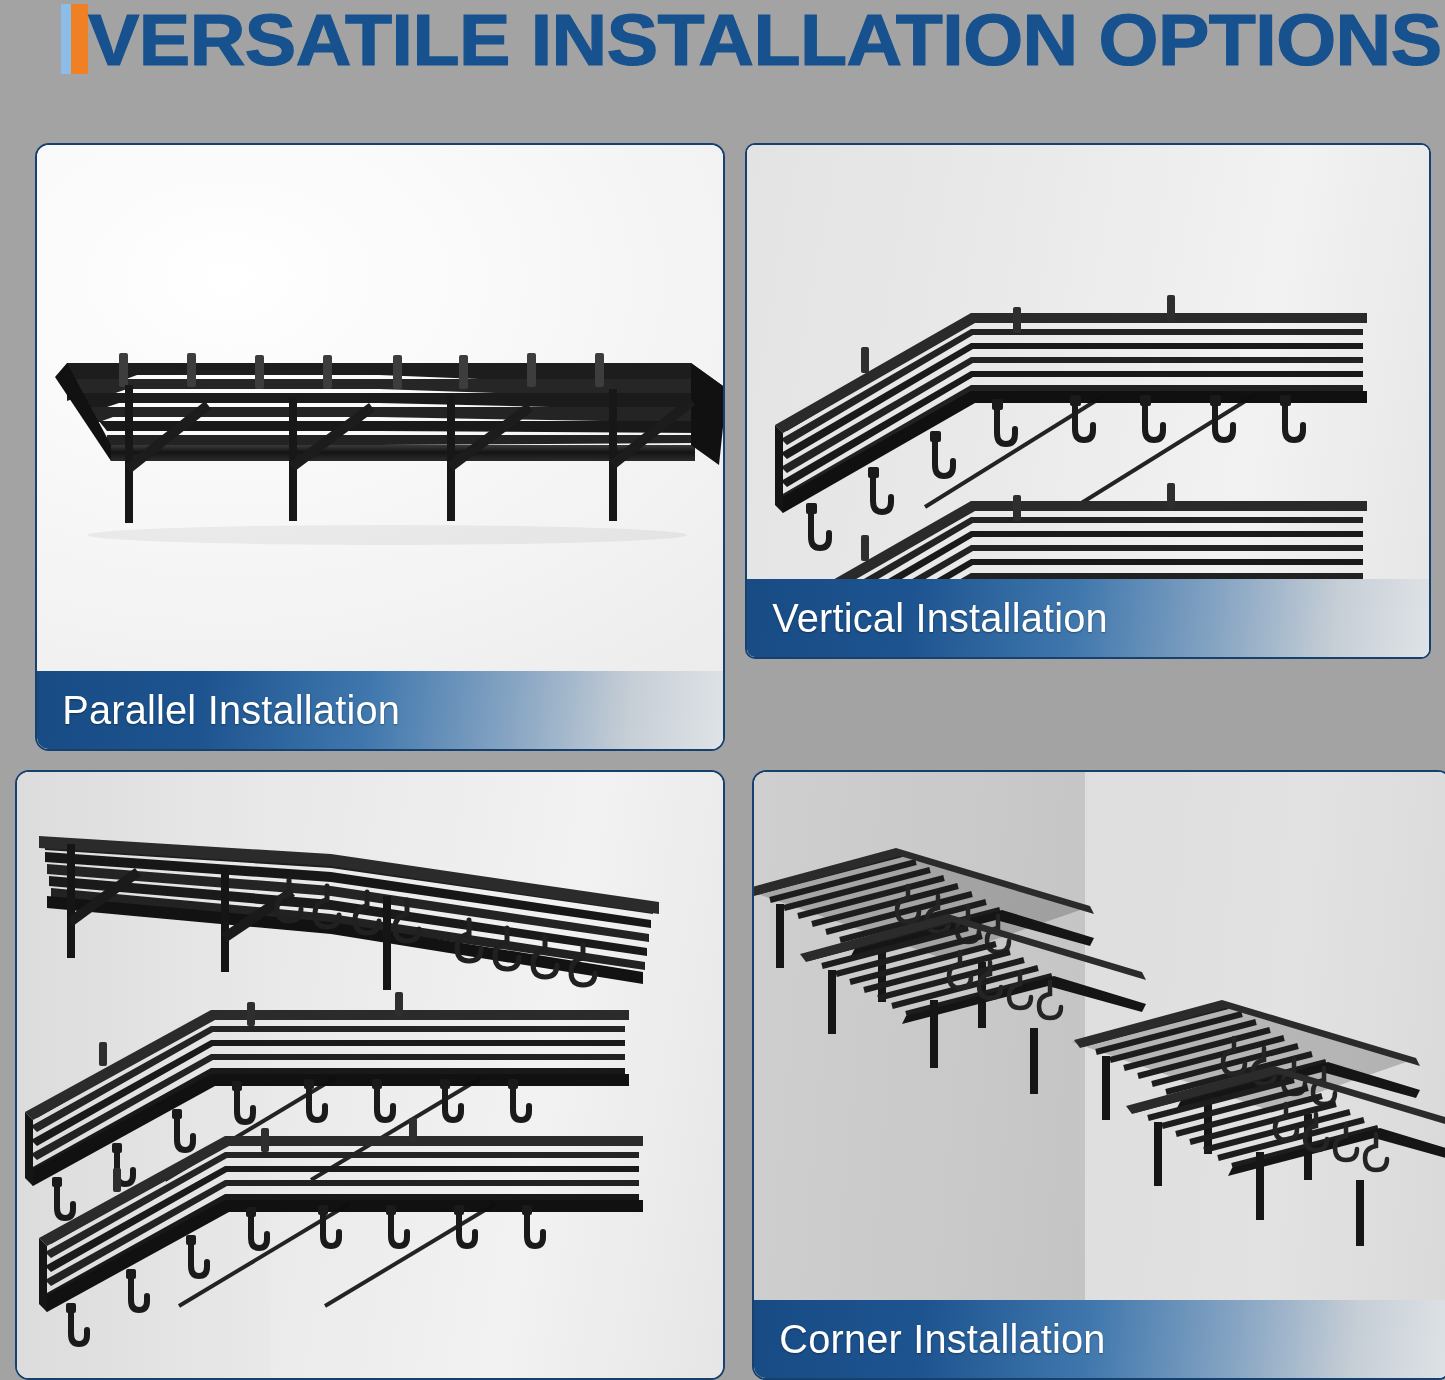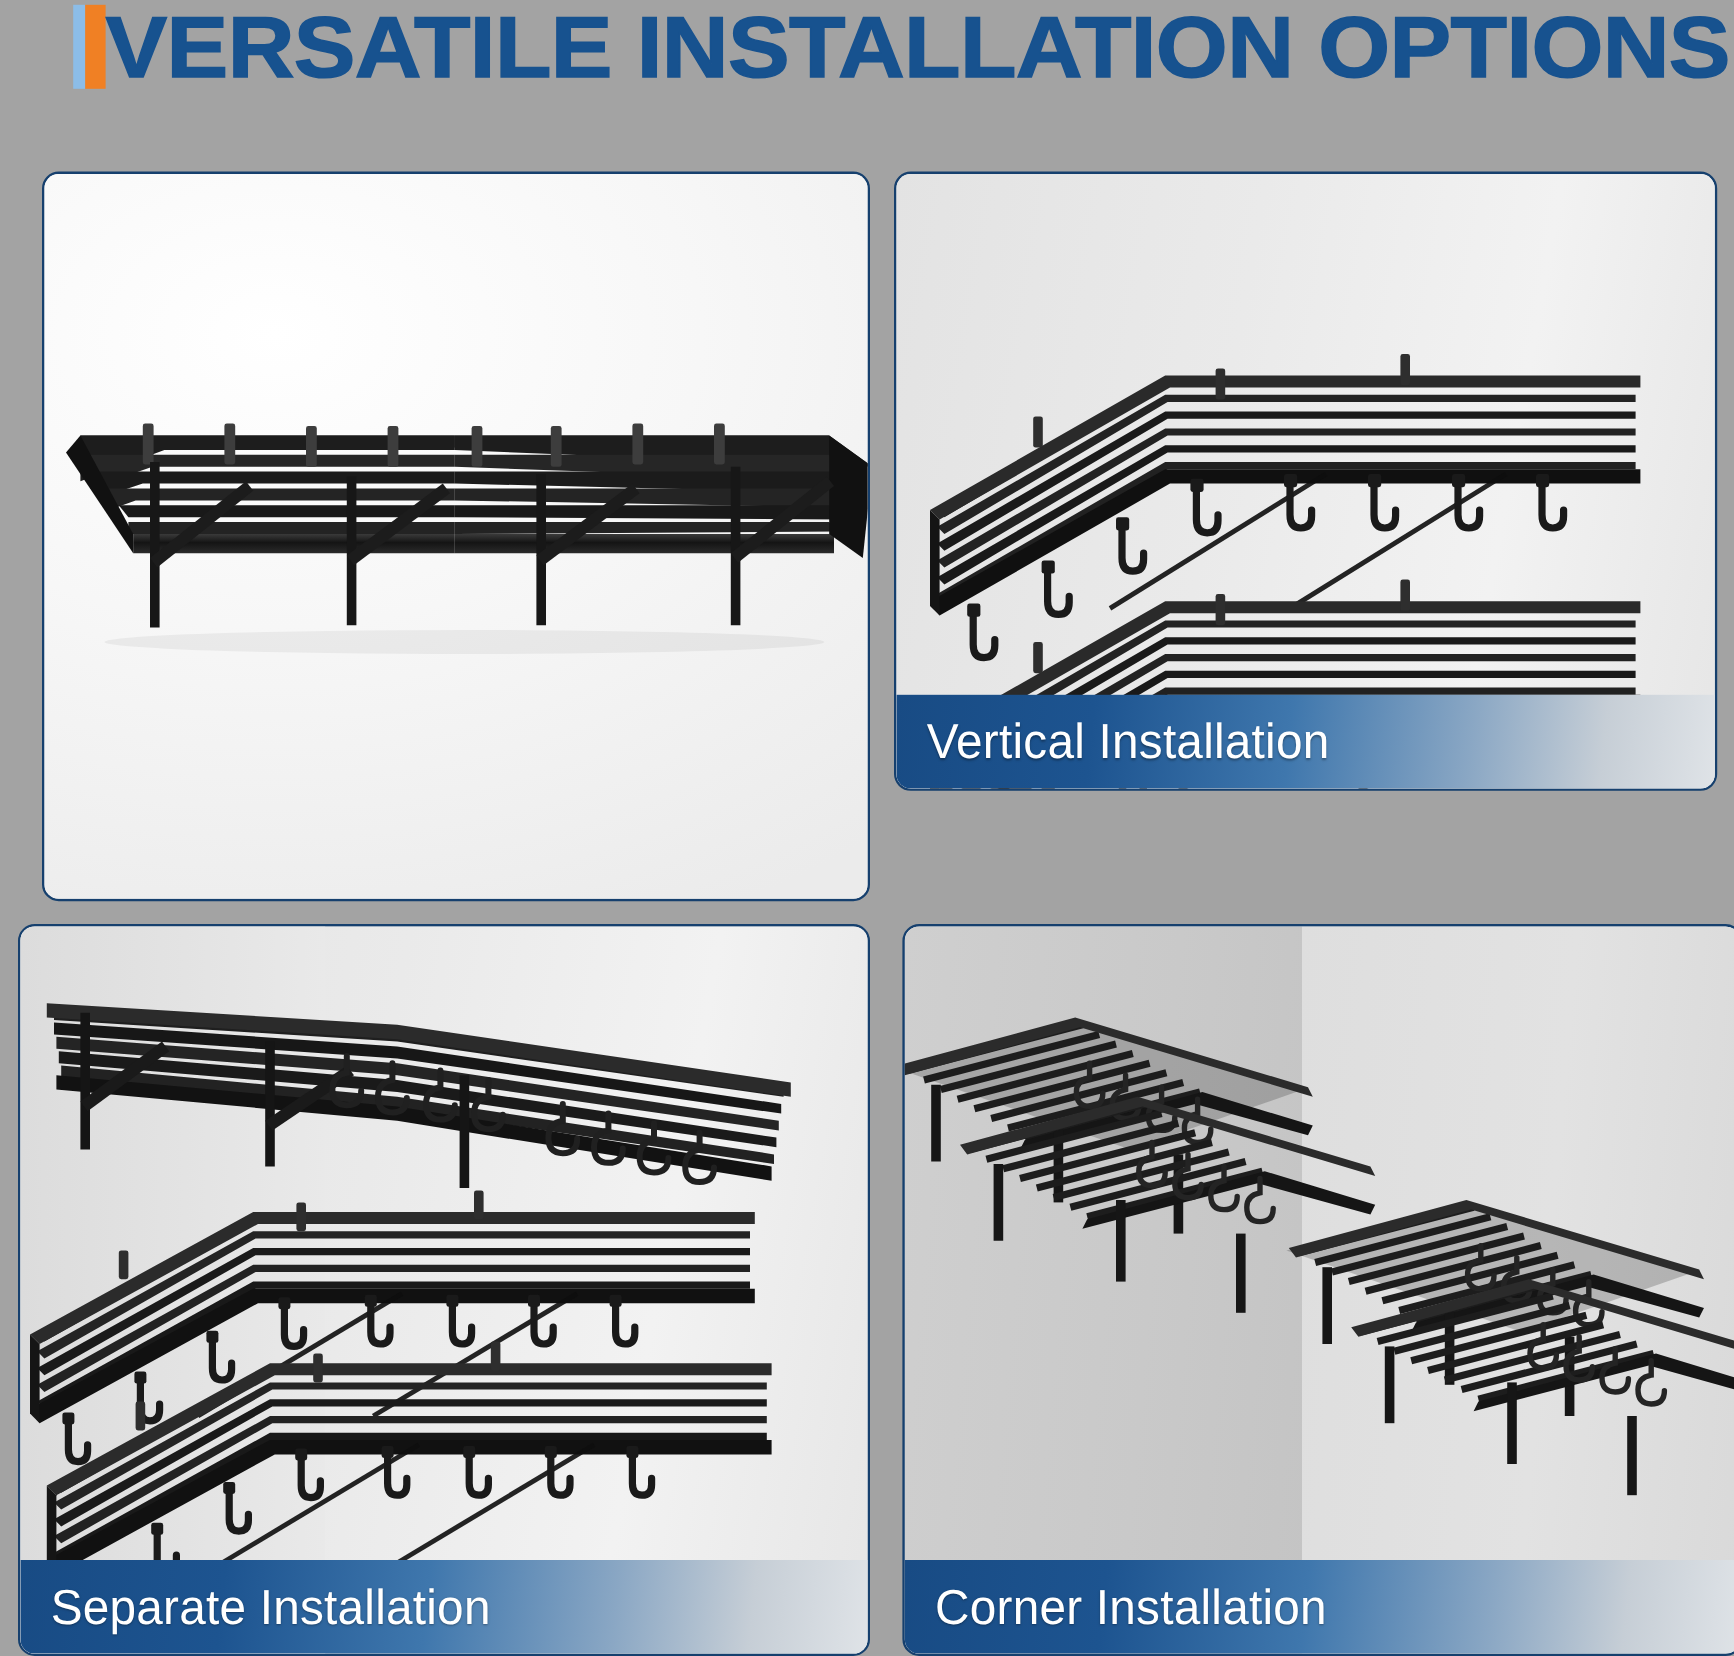--- a/index.html
+++ b/index.html
@@ -15,21 +15,21 @@
   .title-text{position:absolute;left:88px;top:-2px;width:1320px;height:88px;
     color:#17528f;font-weight:700;font-size:72px;line-height:84px;letter-spacing:-0.5px;
     white-space:nowrap;transform:scaleX(1.07);transform-origin:left center;
     font-family:"Liberation Sans Narrow","Liberation Sans",sans-serif;
     -webkit-text-stroke:1.2px #17528f;}
 
   
   .card{position:absolute;border:2px solid #16406e;border-radius:14px;overflow:hidden;
         box-sizing:border-box;background:#f2f2f2;}
   .card-tl{left:35px;top:143px;width:690px;height:608px;}
-  .card-tr{left:745px;top:143px;width:686px;height:516px;}
+  .card-tr{left:745px;top:143px;width:686px;height:516px;border-radius:10px;}
   .card-bl{left:15px;top:770px;width:710px;height:610px;}
   .card-br{left:728px;top:770px;width:700px;height:610px;margin-left:24px;}
 
   .stage{position:absolute;left:0;top:0;right:0;bottom:0;overflow:hidden;}
 
   
   .wall-plain{position:absolute;inset:0;background:
       radial-gradient(115% 90% at 28% 22%, #ffffff 0%, #f7f7f7 45%, #ebebeb 100%);}
   .wall-soft{position:absolute;inset:0;background:
       linear-gradient(100deg,#e3e3e3 0%,#eaeaea 40%,#f2f2f2 72%,#e6e6e6 100%);}
@@ -133,20 +133,23 @@
             <path d="M420 118 L500 58 L506 66 L426 126 Z" fill="#1c1c1c"></path>
             <path d="M582 44 L582 176 L590 176 L590 44 Z" fill="#171717"></path>
             <path d="M582 116 L662 52 L668 60 L588 124 Z" fill="#1c1c1c"></path>
           </g>
 
           <ellipse cx="360" cy="190" rx="300" ry="10" fill="#000" opacity="0.05"></ellipse>
         </svg>
       </div>
     </div>
 
+    <div class="label-bar">
+      <span class="label-text">Parallel Installation</span>
+    </div>
   </div>
 
   <div class="card card-tr">
     <div class="stage">
       <div class="wall-soft"></div>
 
       <div class="shelf" style="left:10px;top:110px;">
         <svg width="670" height="460" viewBox="0 0 670 460">
           <defs>
             <linearGradient id="vrail" x1="0" y1="0" x2="0" y2="1">
@@ -382,23 +385,20 @@
               <use href="#jhook2" x="284" y="114"></use>
               <use href="#jhook2" x="352" y="114"></use>
               <use href="#jhook2" x="420" y="114"></use>
               <use href="#jhook2" x="488" y="114"></use>
             </g>
           </g>
         </svg>
       </div>
     </div>
 
-    <div class="label-bar">
-      <span class="label-text">Separate Installation</span>
-    </div>
   </div>
 
   <div class="card card-br">
     <div class="stage">
       <div class="wall-corner-a"></div>
       <div class="wall-corner-b"></div>
 
       <div class="shelf" style="left:0px;top:70px;">
         <svg width="700" height="460" viewBox="0 0 700 460">
           <defs>

